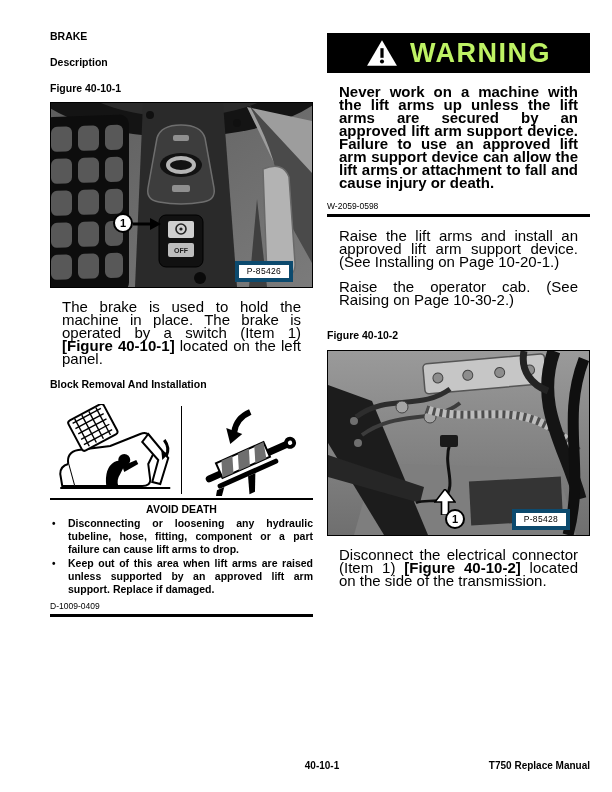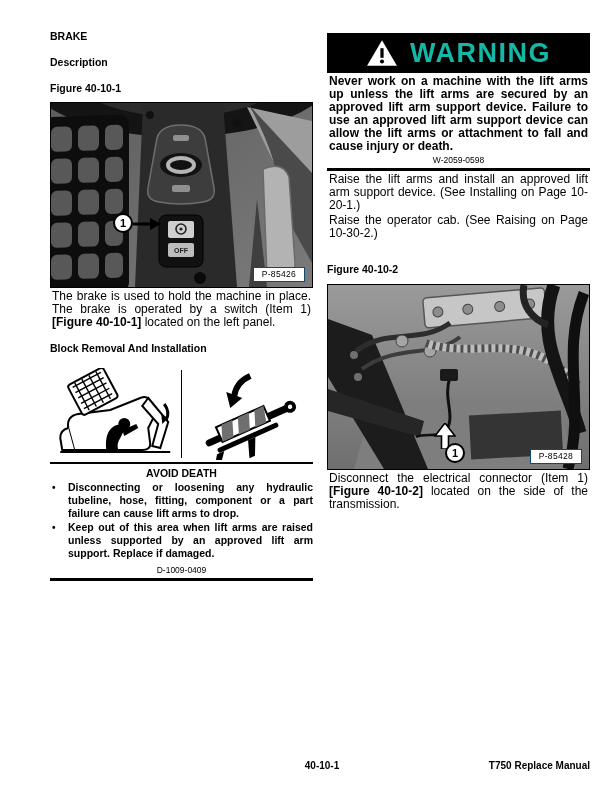--- a/index.html
+++ b/index.html
@@ -15,48 +15,48 @@
   .col-right { left:327px; top:33px; width:263px; }
 
   .h-bold { font-size:10.5px; font-weight:bold; margin:0; line-height:13px; }
   .mt13 { margin-top:13px; }
   .mt12 { margin-top:23px; }
   .mt10 { margin-top:10px; }
   .mt8  { margin-top:8px; }
   .mt7  { margin-top:7px; }
   .mt15 { margin-top:15px; }
 
-  .body-text { font-size:12px; line-height:13px; text-align:justify; margin:2px; }
+  .body-text { font-size:15px; line-height:13px; text-align:justify; margin:12px; }
   .bold { font-weight:bold; }
 
   .photo-frame {
     position:relative; width:263px; height:186px;
     border:1px solid #000; background:#777; overflow:hidden;
   }
   .photo-frame svg.scene { display:block; width:100%; height:100%; }
   .photo-code {
-    position:absolute; right:7px; bottom:5px; background:#fff; border:1px solid #0c4a6e;
+    position:absolute; right:19px; bottom:5px; background:#fff; border:4px solid #0c4a6e;
     font-size:8.5px; line-height:11px; padding:1px 8px; letter-spacing:0.3px;
   }
   .callout {
     position:absolute; width:20px; height:20px; border:2px solid #000; border-radius:50%;
     background:#fff; color:#000; font-size:11px; font-weight:bold;
     display:flex; align-items:center; justify-content:center; z-index:3;
   }
   .callout-arrow { position:absolute; z-index:2; }
 
   .safety-banner {
-    background:#000; color:#14b8a6; height:38px;
+    background:#000; color:#bef264; height:38px;
     display:flex; align-items:center; justify-content:center; gap:12px;
   }
   .safety-banner .banner-text {
     font-size:27px; font-weight:bold; letter-spacing:1.5px; line-height:1;
   }
 
-  .sig-code { font-size:8.5px; line-height:11px; text-align:center; margin:0; }
+  .sig-code { font-size:8.5px; line-height:11px; text-align:left; margin:0; }
 
   .rule-thin  { height:2px; background:#000; border:0; margin:0; }
   .rule-thick { height:3px; background:#000; border:0; margin:0; }
 
   .danger-illos { display:flex; height:92px; margin-top:6px; align-items:stretch; }
   .danger-illos .half { flex:1 1 50%; position:relative; }
   .danger-illos .divider { width:2px; background:#000; margin:2px 0; }
   .danger-illos svg { display:block; width:100%; height:100%; }
 
   .avoid-title { font-size:10.5px; font-weight:bold; text-align:center; margin:3px 0 1px 0; line-height:13px; }

